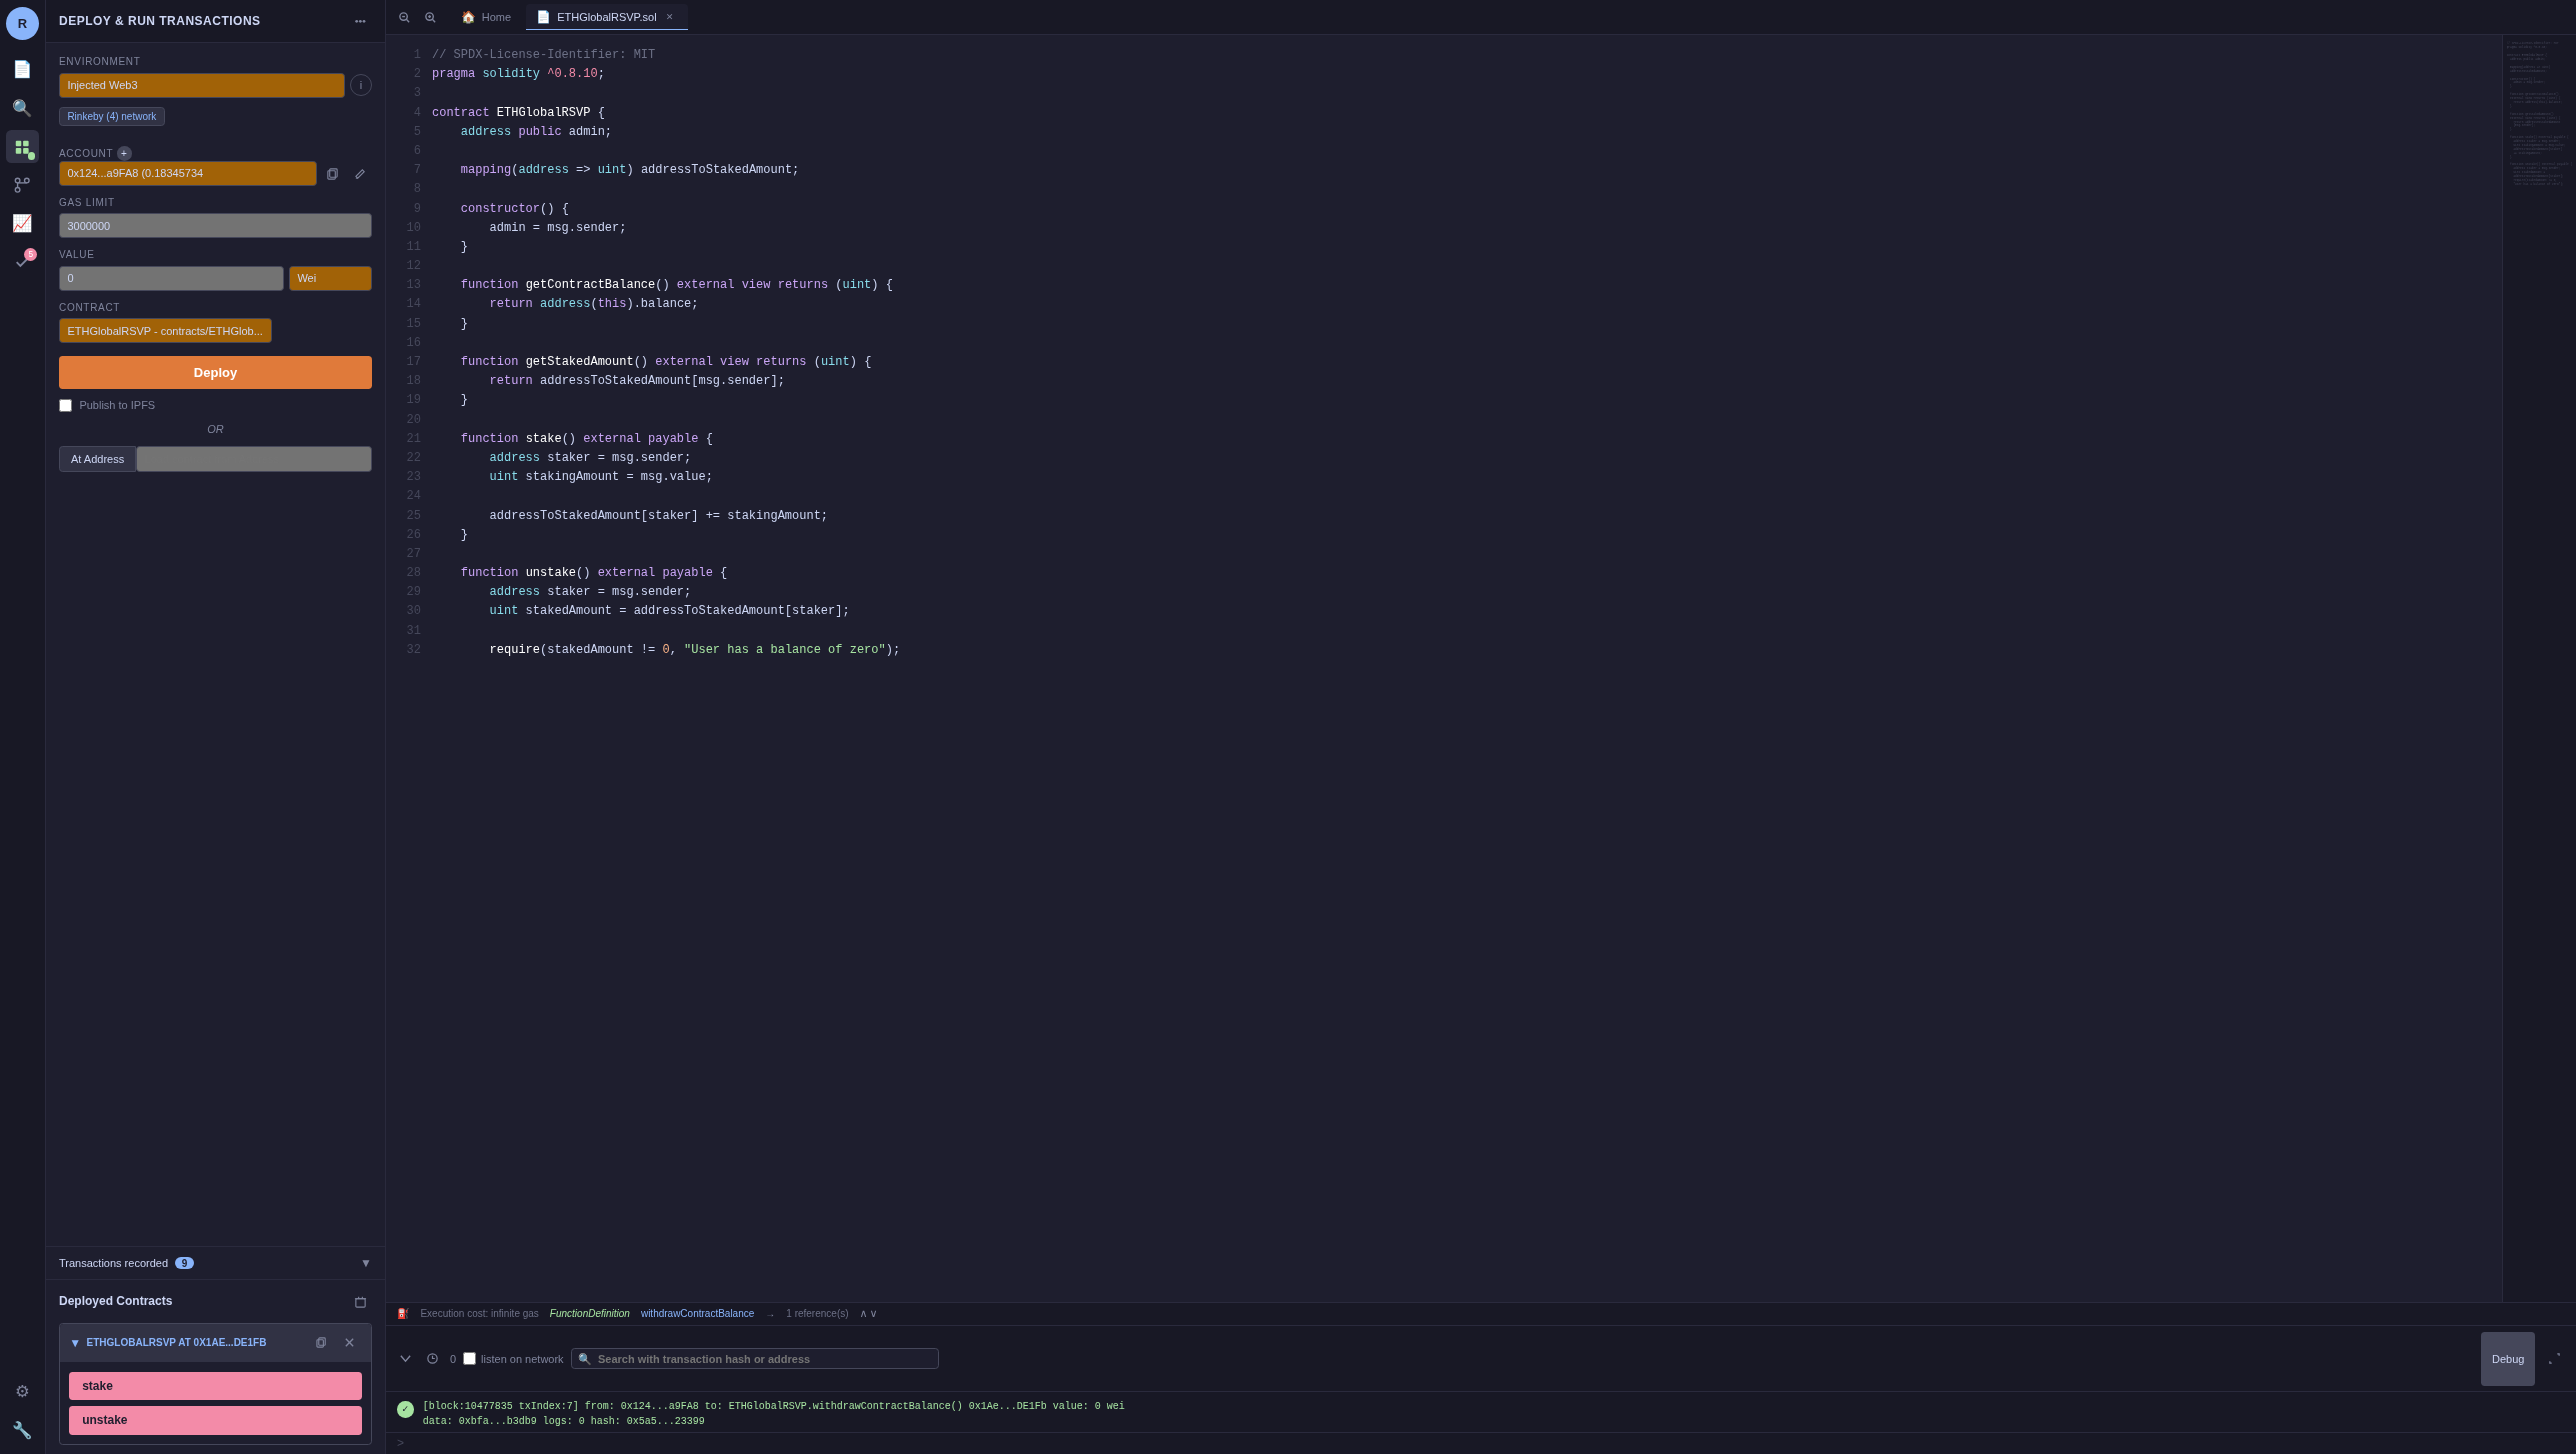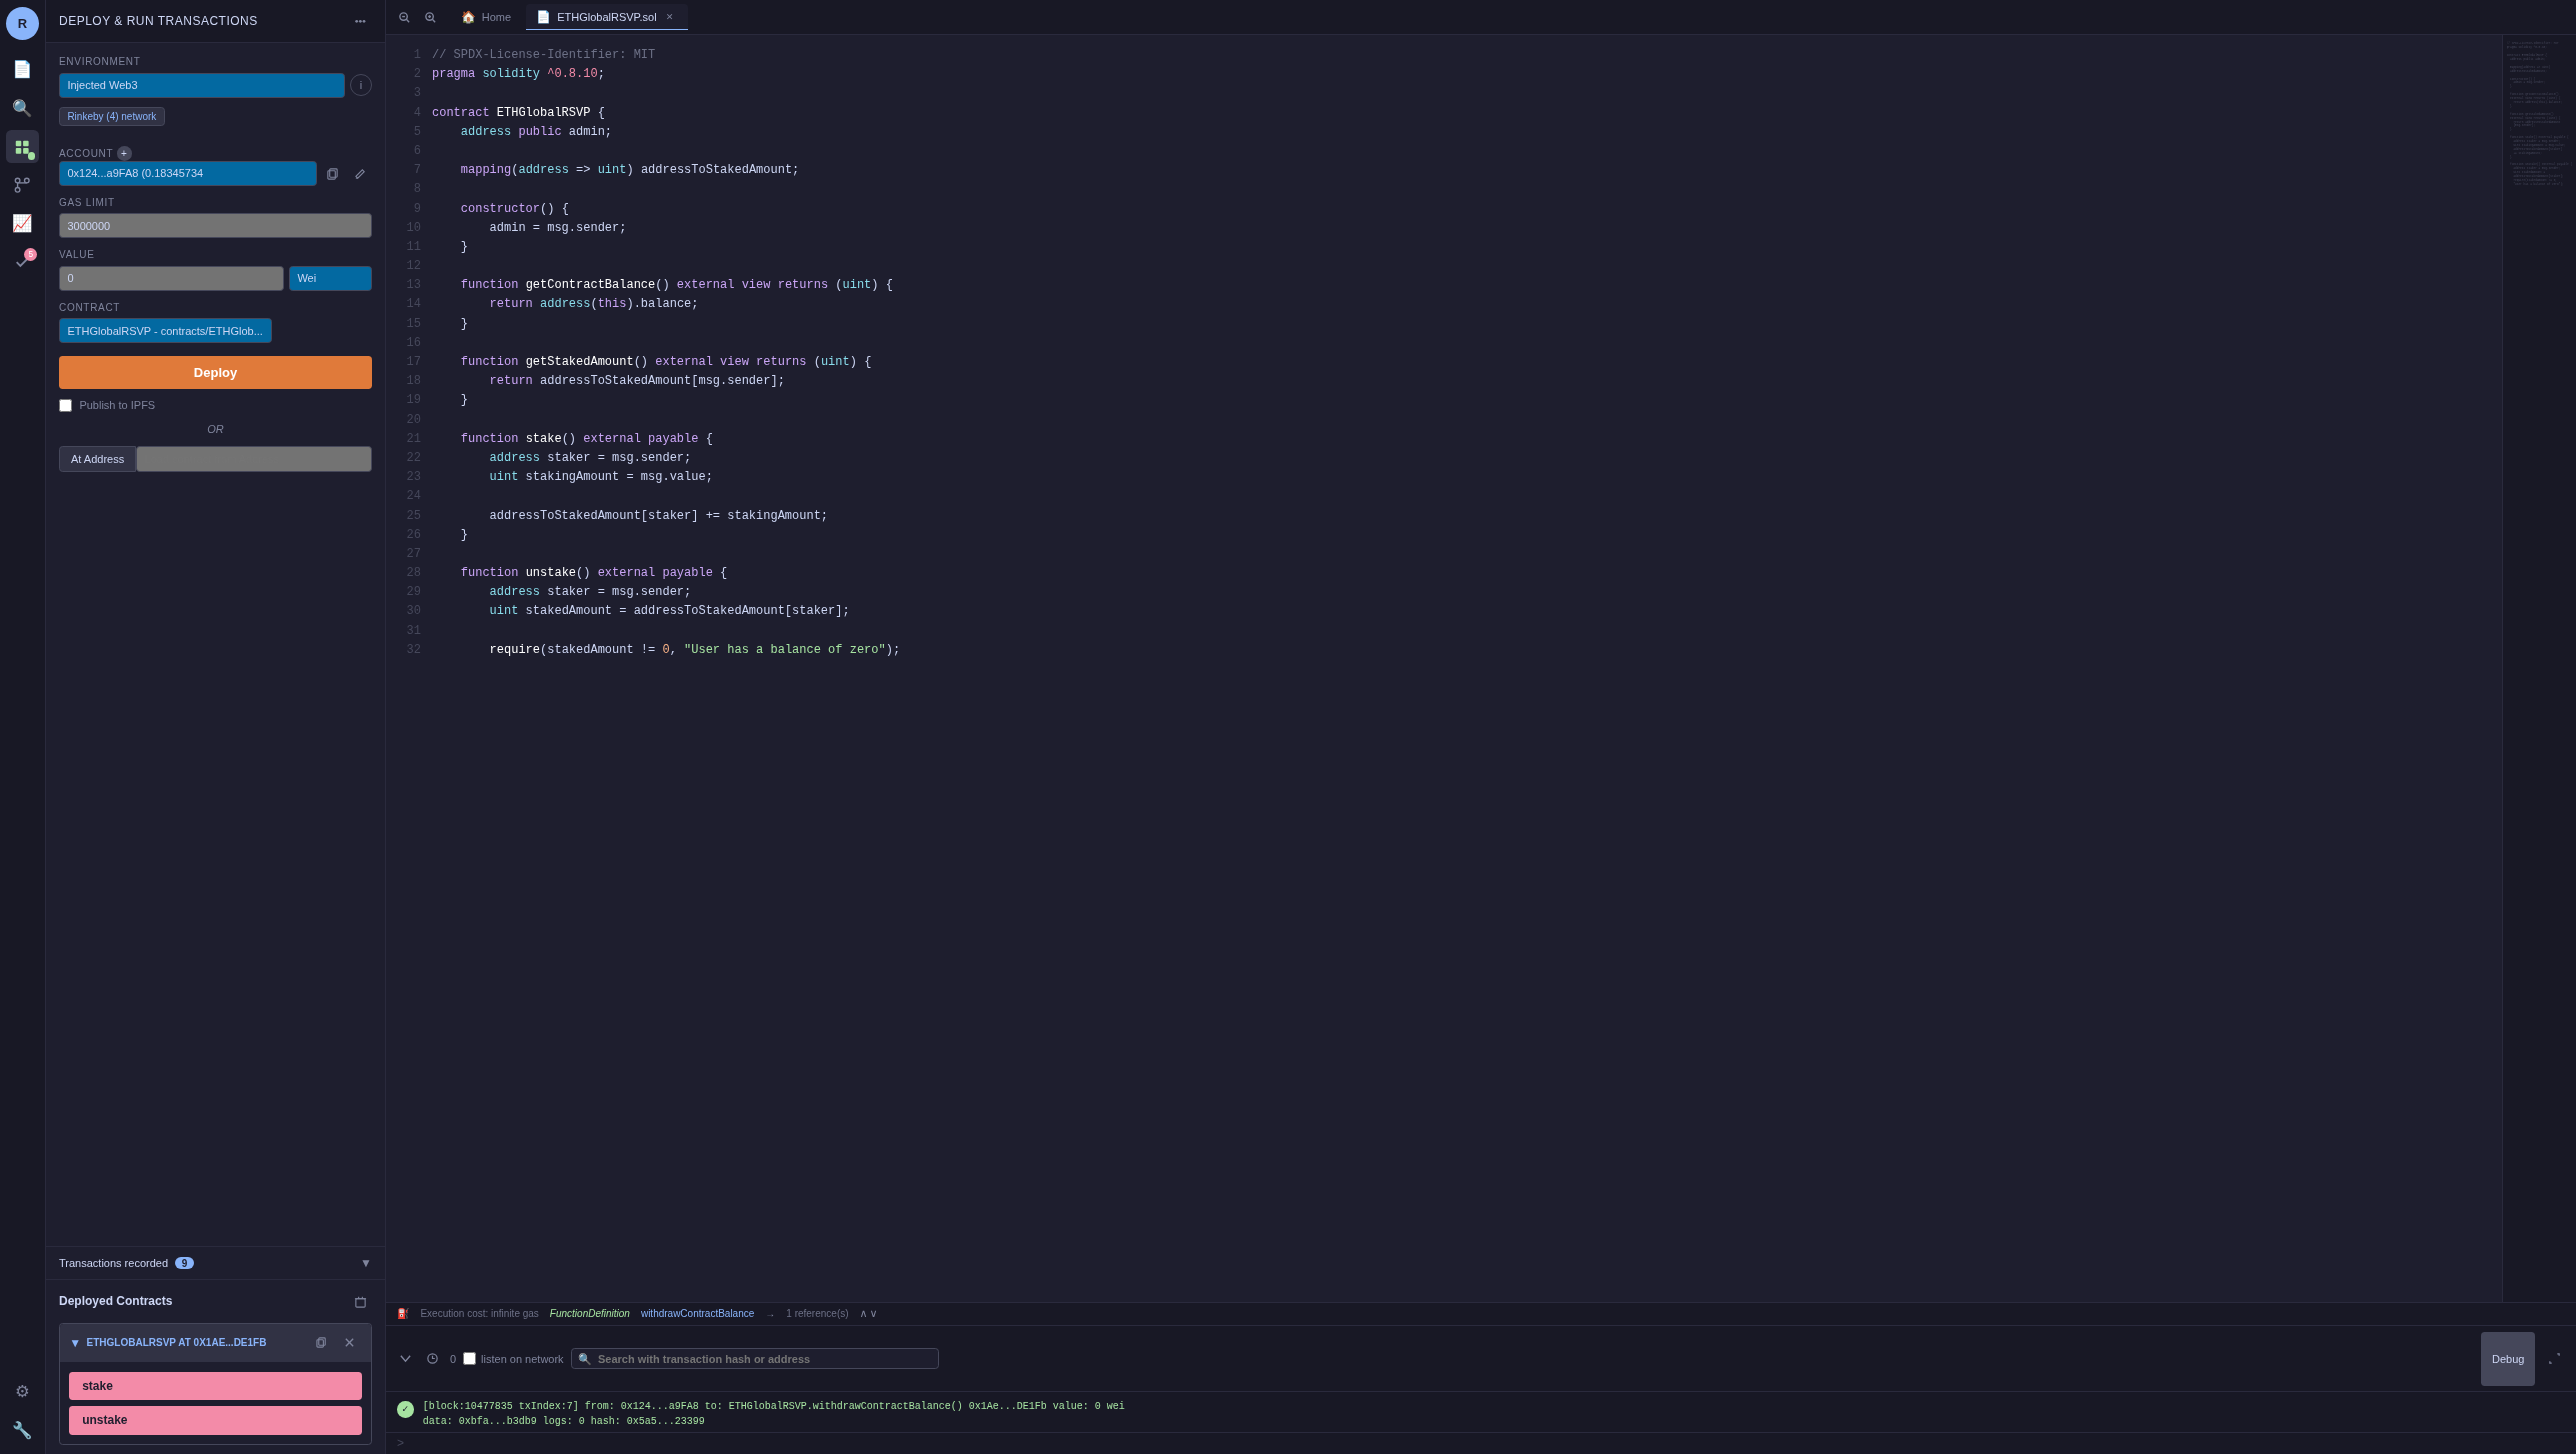--- a/index.html
+++ b/index.html
@@ -92,21 +92,21 @@
     .panel-header {
       background: #181825;
       padding: 9.2px 13px;
       display: flex;
       align-items: center;
       justify-content: space-between;
       border-bottom: 0.9px solid #2a2a3d;
     }
     .panel-title {
       font-size: 12px;
-      font-weight: 400;
+      font-weight: 700;
       color: #cdd6f4;
       letter-spacing: 0.5px;
     }
     .panel-content {
       padding: 13px;
       flex: 1;
     }
     .section-label {
       font-size: 10px;
       color: #7f849c;
@@ -115,21 +115,21 @@
       margin-bottom: 5.5px;
     }
     .select-row {
       display: flex;
       align-items: center;
       gap: 5.5px;
       margin-bottom: 9.2px;
     }
     select {
       flex: 1;
-      background: #0369a1;
+      background: #a16207;
       color: #cdd6f4;
       border: 0.9px solid #45475a;
       border-radius: 3.7px;
       padding: 5.5px 7.4px;
       font-size: 11px;
       appearance: none;
       cursor: pointer;
     }
     .info-btn {
       width: 22px;

